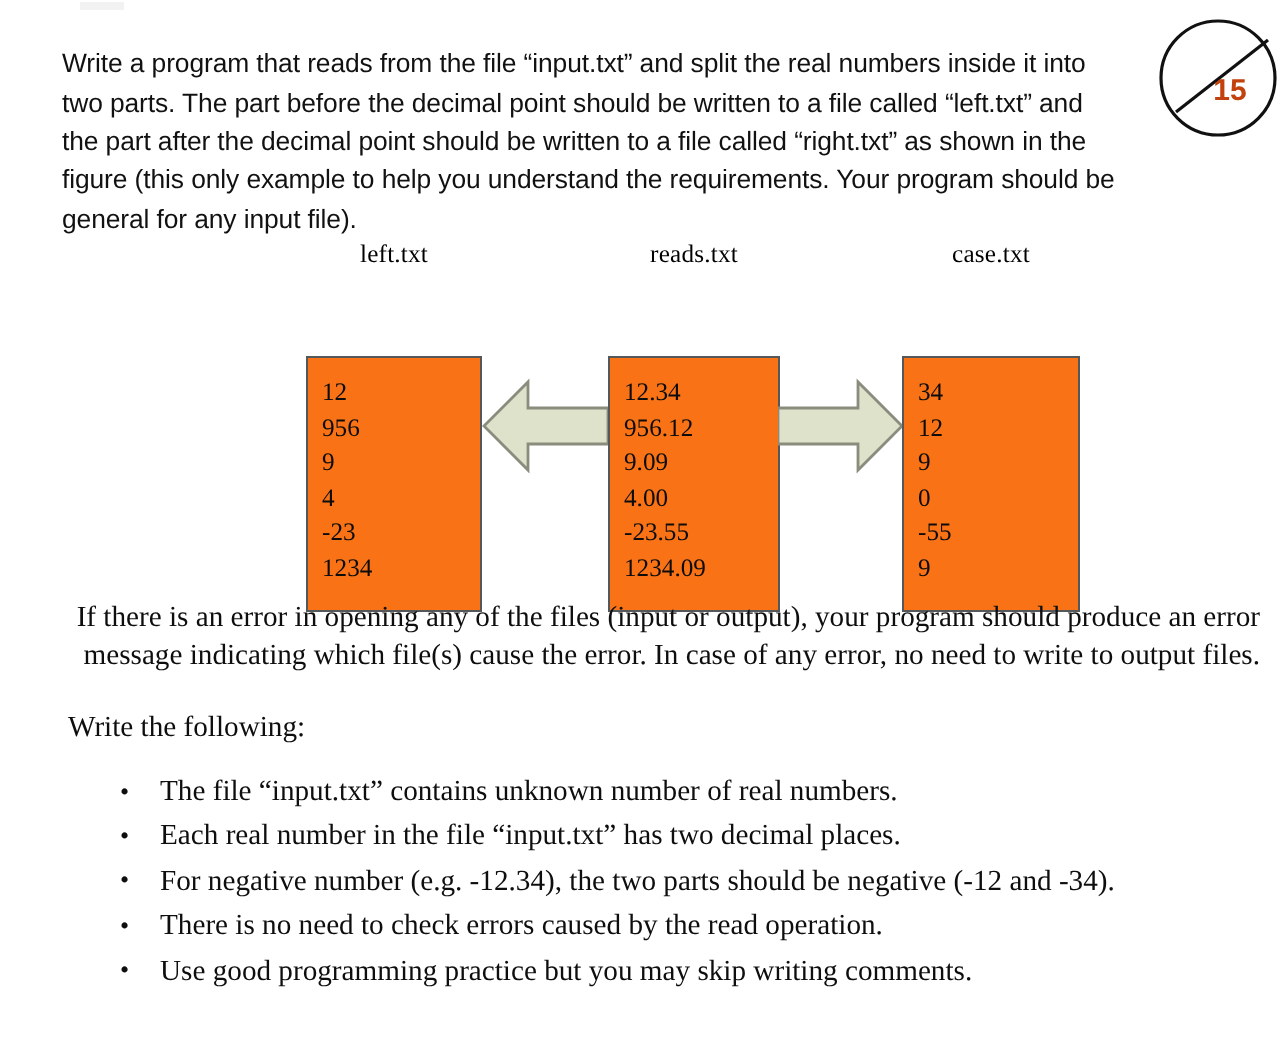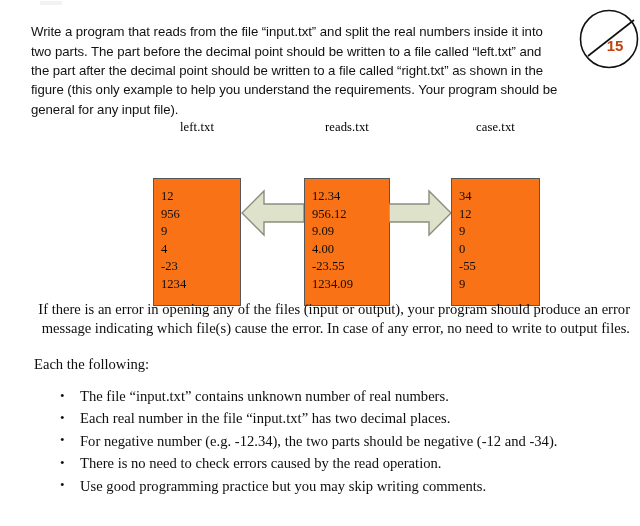--- a/index.html
+++ b/index.html
@@ -226,21 +226,21 @@
 0
 -55
 9</div>
     </div>
   </div>
 
 </div>
 
 <p id="error-paragraph">If there is an error in opening any of the files (input or output), your program should produce an error message indicating which file(s) cause the error. In case of any error, no need to write to output files.</p>
 
-<div id="note-heading">Each the following:</div>
+<div id="note-heading">Write the following:</div>
 
 <ul id="note-list">
     <li>The file “input.txt” contains unknown number of real numbers.</li>
     <li>Each real number in the file “input.txt” has two decimal places.</li>
     <li>For negative number (e.g. -12.34), the two parts should be negative (-12 and -34).</li>
     <li>There is no need to check errors caused by the read operation.</li>
     <li>Use good programming practice but you may skip writing comments.</li>
   </ul>
 
 </body></html>

